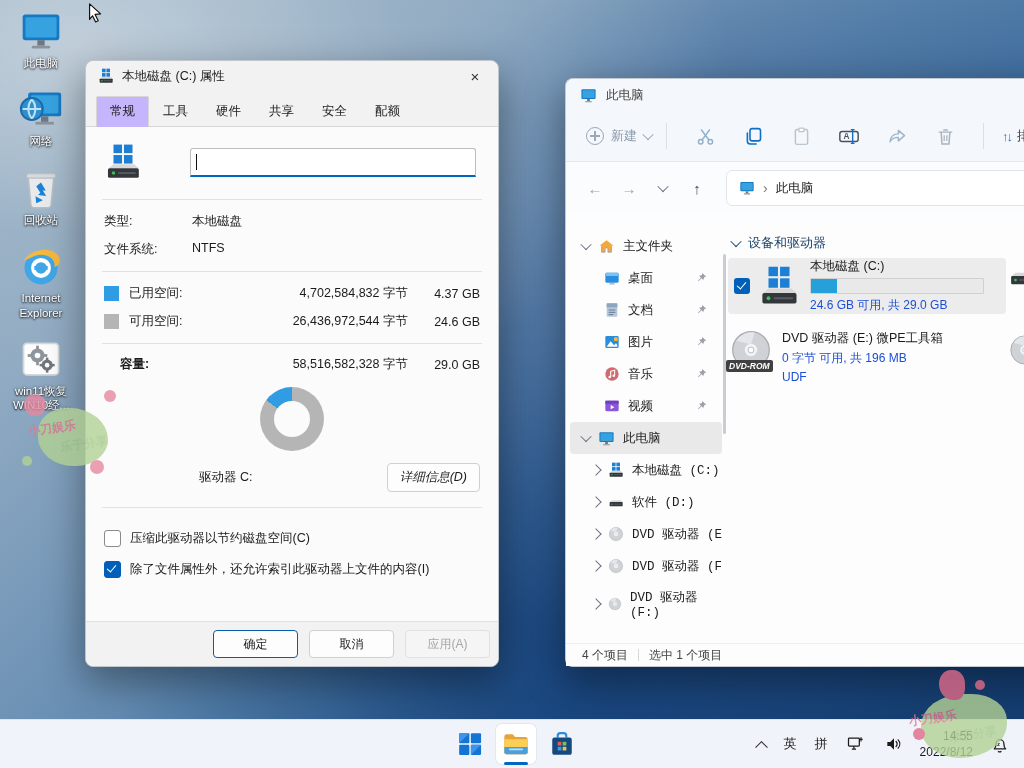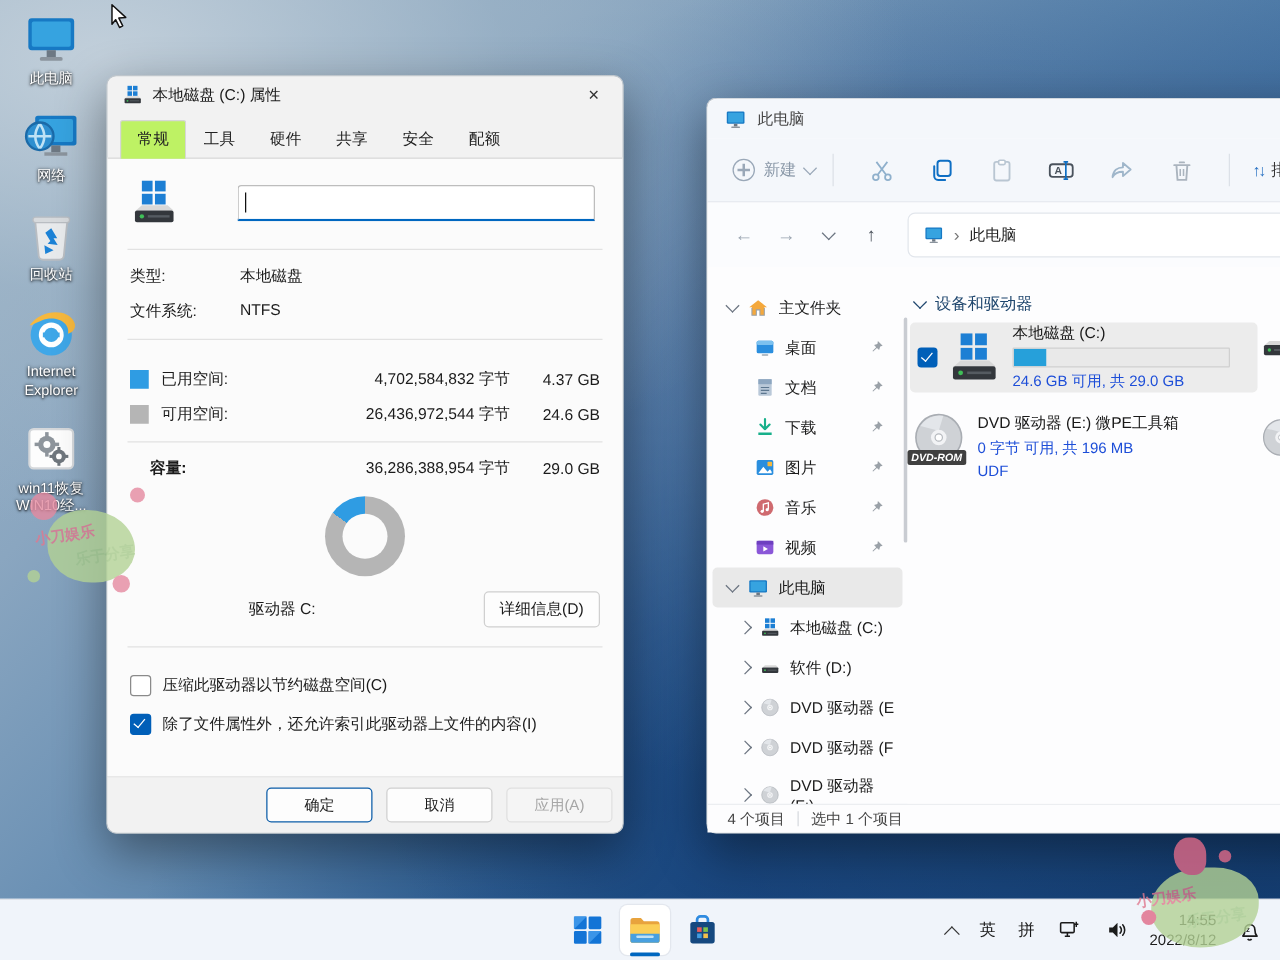--- a/index.html
+++ b/index.html
@@ -27,40 +27,40 @@
   
   .window{position:absolute;box-shadow:0 14px 40px rgba(0,0,0,.42);}
 
   
   .dialog{left:85px;top:60px;width:412px;height:605px;background:#f2f2f2;border-radius:8px;border:1px solid #bfc6cc;z-index:10;display:flex;flex-direction:column;}
   .dlg-titlebar{height:30px;display:flex;align-items:center;padding:0 8px 0 12px;}
   .dlg-title{font-size:12.5px;color:#1b1b1b;margin-left:8px;flex:1;}
   .dlg-close{width:30px;height:24px;display:flex;align-items:center;justify-content:center;font-size:15px;color:#333;border-radius:4px;}
   .dlg-tabs{display:flex;padding:4px 0 0 10px;}
   .dlg-tab{font-size:12.5px;color:#222;padding:6px 13px 7px;border:1px solid transparent;border-bottom:none;position:relative;top:1px;}
-  .dlg-tab.active{background:#bef264;border-color:#d6d6d6;border-radius:2px 2px 0 0;}
+  .dlg-tab.active{background:#c4b5fd;border-color:#d6d6d6;border-radius:2px 2px 0 0;}
   .dlg-page{flex:1;background:#fbfbfb;border-top:1px solid #d6d6d6;padding:0 18px;overflow:hidden;}
   .sep{border-top:1px solid #e2e2e2;margin:0 -2px;}
   .row-driveicon{display:flex;align-items:center;margin-top:14px;height:42px;}
   .dlg-name-input{margin-left:48px;width:284px;height:26px;border:1px solid #bdbdbd;border-bottom:2px solid #0067c0;background:#fff;border-radius:3px 3px 0 0;position:relative;}
   .caret{position:absolute;left:5px;top:5px;width:1px;height:16px;background:#111;}
   .fieldrow{display:flex;font-size:12.5px;color:#1b1b1b;margin-top:11px;}
   .fieldrow .flabel{width:88px;}
   .usagerow{display:flex;align-items:center;font-size:12.5px;color:#1b1b1b;margin-top:11px;}
   .sq{width:15px;height:15px;margin-right:10px;flex:0 0 15px;}
   .usagerow .ulabel{flex:1;}
   .bytes{width:150px;text-align:right;}
   .gbs{width:72px;text-align:right;}
   .cap-label{margin-left:16px;flex:1;font-weight:bold;}
   .donut-wrap{display:flex;justify-content:center;margin-top:14px;}
   .donut{width:64px;height:64px;border-radius:50%;position:relative;}
   .donut::after{content:"";position:absolute;inset:14px;background:#fbfbfb;border-radius:50%;}
   .driveline{display:flex;align-items:center;margin-top:12px;}
   .drive-c-label{flex:1;text-align:left;font-size:12.5px;color:#1b1b1b;padding-left:95px;}
-  .details-btn{font-size:12.5px;color:#1b1b1b;background:#fdfdfd;border:1px solid #d0d0d0;border-radius:4px;padding:5px 12px;}
+  .details-btn{font-size:12.5px;color:#1b1b1b;background:#fdfdfd;border:1px solid #d0d0d0;border-radius:4px;padding:5px 12px;font-style:italic;}
   .chkrow{display:flex;align-items:center;gap:9px;font-size:12.5px;color:#1b1b1b;margin-top:14px;}
   .chk{width:15px;height:15px;border:1px solid #8a8a8a;border-radius:3px;background:#fff;flex:0 0 15px;position:relative;}
   .chk.checked{background:#005fb8;border-color:#005fb8;}
   .chk.checked::after{content:"";position:absolute;left:4px;top:1px;width:4px;height:8px;border:solid #fff;border-width:0 1.6px 1.6px 0;transform:rotate(40deg);}
   .dlg-footer{height:44px;background:#f2f2f2;border-top:1px solid #e0e0e0;border-radius:0 0 8px 8px;display:flex;align-items:center;justify-content:flex-end;gap:11px;padding-right:8px;}
   .dbtn{width:83px;height:26px;font-size:12px;display:flex;align-items:center;justify-content:center;border-radius:4px;background:#fdfdfd;border:1px solid #d0d0d0;color:#1b1b1b;}
   .dbtn.primary{border:1.5px solid #0b5ca8;}
   .dbtn.disabled{color:#a6a6a6;background:#f5f5f5;border-color:#e0e0e0;}
 
   
@@ -79,21 +79,21 @@
   .sort-arrows{color:#2a72c3;font-size:13px;letter-spacing:-2px;}
   .ex-nav{height:52px;display:flex;align-items:center;background:#fbfcfe;gap:4px;padding-left:14px;}
   .nav-btn{width:30px;height:30px;display:flex;align-items:center;justify-content:center;font-size:15px;color:#9aa4b0;}
   .nav-btn.dark{color:#49505a;}
   .chev{display:inline-block;width:7px;height:7px;border-right:1.4px solid #6b7480;border-bottom:1.4px solid #6b7480;}
   .chev.down{transform:rotate(45deg) translate(-1px,-1px);}
   .addressbar{margin-left:10px;width:330px;height:34px;background:#fff;border:1px solid #e2e6ec;border-radius:6px;display:flex;align-items:center;gap:8px;padding-left:12px;font-size:12.5px;color:#222;}
   .bc-chev{color:#777;font-size:14px;}
   .ex-body{flex:1;display:flex;overflow:hidden;background:#fdfdfe;}
   .ex-sidebar{width:160px;padding-top:16px;position:relative;flex:0 0 160px;}
-  .sb-row{height:32px;display:flex;align-items:center;font-size:12.5px;color:#1c1c1c;padding-left:12px;gap:8px;border-radius:4px;margin:0 4px;position:relative;}
+  .sb-row{height:32px;display:flex;align-items:center;font-size:12.5px;color:#1c1c1c;padding-left:12px;gap:8px;border-radius:4px;margin:0 4px;position:relative;font-family:Liberation Mono, monospace;}
   .sb-row .chev{flex:0 0 7px;}
   .sb-row.child{padding-left:34px;}
   .sb-row.drive-child{padding-left:22px;}
   .sb-row.selected{background:#e9e9e9;}
   .sb-pin{position:absolute;right:14px;top:9px;}
   .sb-scroll{position:absolute;right:0px;top:40px;width:3px;height:180px;background:#c9ccd2;border-radius:2px;}
   .ex-main{flex:1;position:relative;background:#fdfdfe;}
   .sec-row{display:flex;align-items:center;gap:8px;margin:20px 0 6px 6px;font-size:13px;color:#20476e;}
   .sec-row .chev{border-color:#20476e;}
   .drive-item{display:flex;align-items:center;width:278px;height:56px;border-radius:4px;margin-left:2px;position:relative;}
@@ -464,29 +464,20 @@
           <svg width="16" height="16">
               <use href="#sym-doc"></use>
             </svg>
           <span>文档</span>
           <svg class="sb-pin" width="13" height="13">
               <use href="#sym-pin"></use>
             </svg>
         </div>
         <div class="sb-row child">
           <svg width="16" height="16">
-              <use href="#sym-download"></use>
-            </svg>
-          <span>下载</span>
-          <svg class="sb-pin" width="13" height="13">
-              <use href="#sym-pin"></use>
-            </svg>
-        </div>
-        <div class="sb-row child">
-          <svg width="16" height="16">
               <use href="#sym-pictures"></use>
             </svg>
           <span>图片</span>
           <svg class="sb-pin" width="13" height="13">
               <use href="#sym-pin"></use>
             </svg>
         </div>
         <div class="sb-row child">
           <svg width="16" height="16">
               <use href="#sym-music"></use>
@@ -625,36 +616,36 @@
       <div class="sep" style="margin-top:16px"></div>
       <div class="fieldrow" style="margin-top:13px">
         <span class="flabel">类型:</span>
         <span>本地磁盘</span>
       </div>
       <div class="fieldrow">
         <span class="flabel">文件系统:</span>
         <span>NTFS</span>
       </div>
       <div class="sep" style="margin-top:13px"></div>
-      <div class="usagerow" style="margin-top:23px">
+      <div class="usagerow" style="margin-top:13px">
         <span class="sq" style="background:#2f9ce3"></span>
         <span class="ulabel">已用空间:</span>
         <span class="bytes">4,702,584,832 字节</span>
         <span class="gbs">4.37 GB</span>
       </div>
       <div class="usagerow">
         <span class="sq" style="background:#b5b5b5"></span>
         <span class="ulabel">可用空间:</span>
         <span class="bytes">26,436,972,544 字节</span>
         <span class="gbs">24.6 GB</span>
       </div>
       <div class="sep" style="margin-top:13px"></div>
       <div class="usagerow" style="margin-top:12px">
         <span class="cap-label">容量:</span>
-        <span class="bytes">36,286,388,954 字节</span>
+        <span class="bytes">58,516,582,328 字节</span>
         <span class="gbs">29.0 GB</span>
       </div>
       <div class="donut-wrap">
         <div class="donut" id="donut" style="background: conic-gradient(rgb(181, 181, 181) 0deg, rgb(181, 181, 181) 306deg, rgb(47, 156, 227) 306deg, rgb(47, 156, 227) 360deg);"></div>
       </div>
       <div class="driveline">
         <span class="drive-c-label">驱动器 C:</span>
         <span class="details-btn">详细信息(D)</span>
       </div>
       <div class="sep" style="margin-top:15px"></div>

